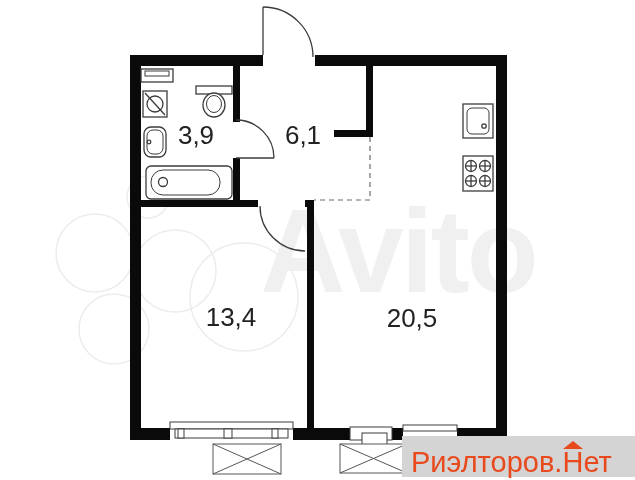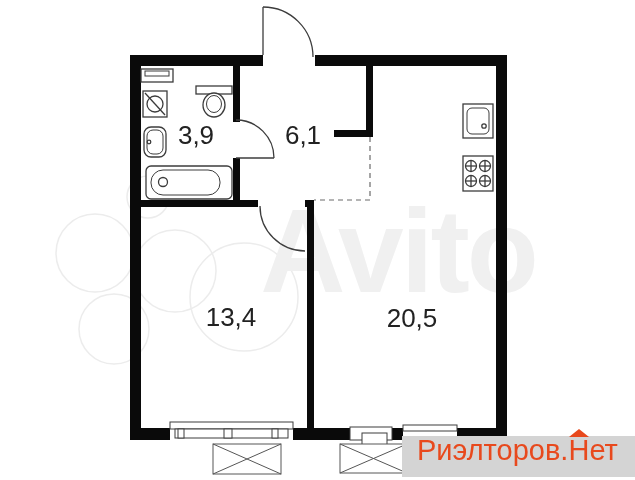--- a/index.html
+++ b/index.html
@@ -15,21 +15,21 @@
   .dash{fill:none;stroke:#6a6a6a;stroke-width:1.2;stroke-dasharray:5 4;}
   .xbox{fill:#ffffff;stroke:#565656;stroke-width:1;}
   .room-label{font-family:"Liberation Sans",sans-serif;font-size:26px;fill:var(--color-label-text,#222);}
   .wm-word{font-family:"Liberation Sans",sans-serif;font-size:118px;font-weight:bold;
            fill:var(--color-watermark-gray,#f0f0f0);letter-spacing:-3px;}
   .wm-c{fill:none;stroke:var(--color-watermark-stroke,#ececec);stroke-width:1.5;}
 
   
   .brand-band{position:absolute;left:402px;top:436px;width:233px;height:41px;
               background:var(--color-logo-band-gray,#d4d4d4);
-              display:flex;align-items:flex-start;padding-left:15px;box-sizing:border-box;
+              display:flex;align-items:flex-end;padding-left:9px;box-sizing:border-box;
               color:var(--color-logo-orange,#e8491d);font-size:29px;line-height:1;white-space:nowrap;}
   .house-letter{position:relative;display:inline-block;}
   .roof{position:absolute;left:50%;top:-7px;transform:translateX(-50%);width:0;height:0;
         border-left:10px solid transparent;border-right:10px solid transparent;
         border-bottom:8px solid var(--color-logo-orange,#e8491d);}
 </style>
 </head>
 <body>
 
 <div class="stage">

